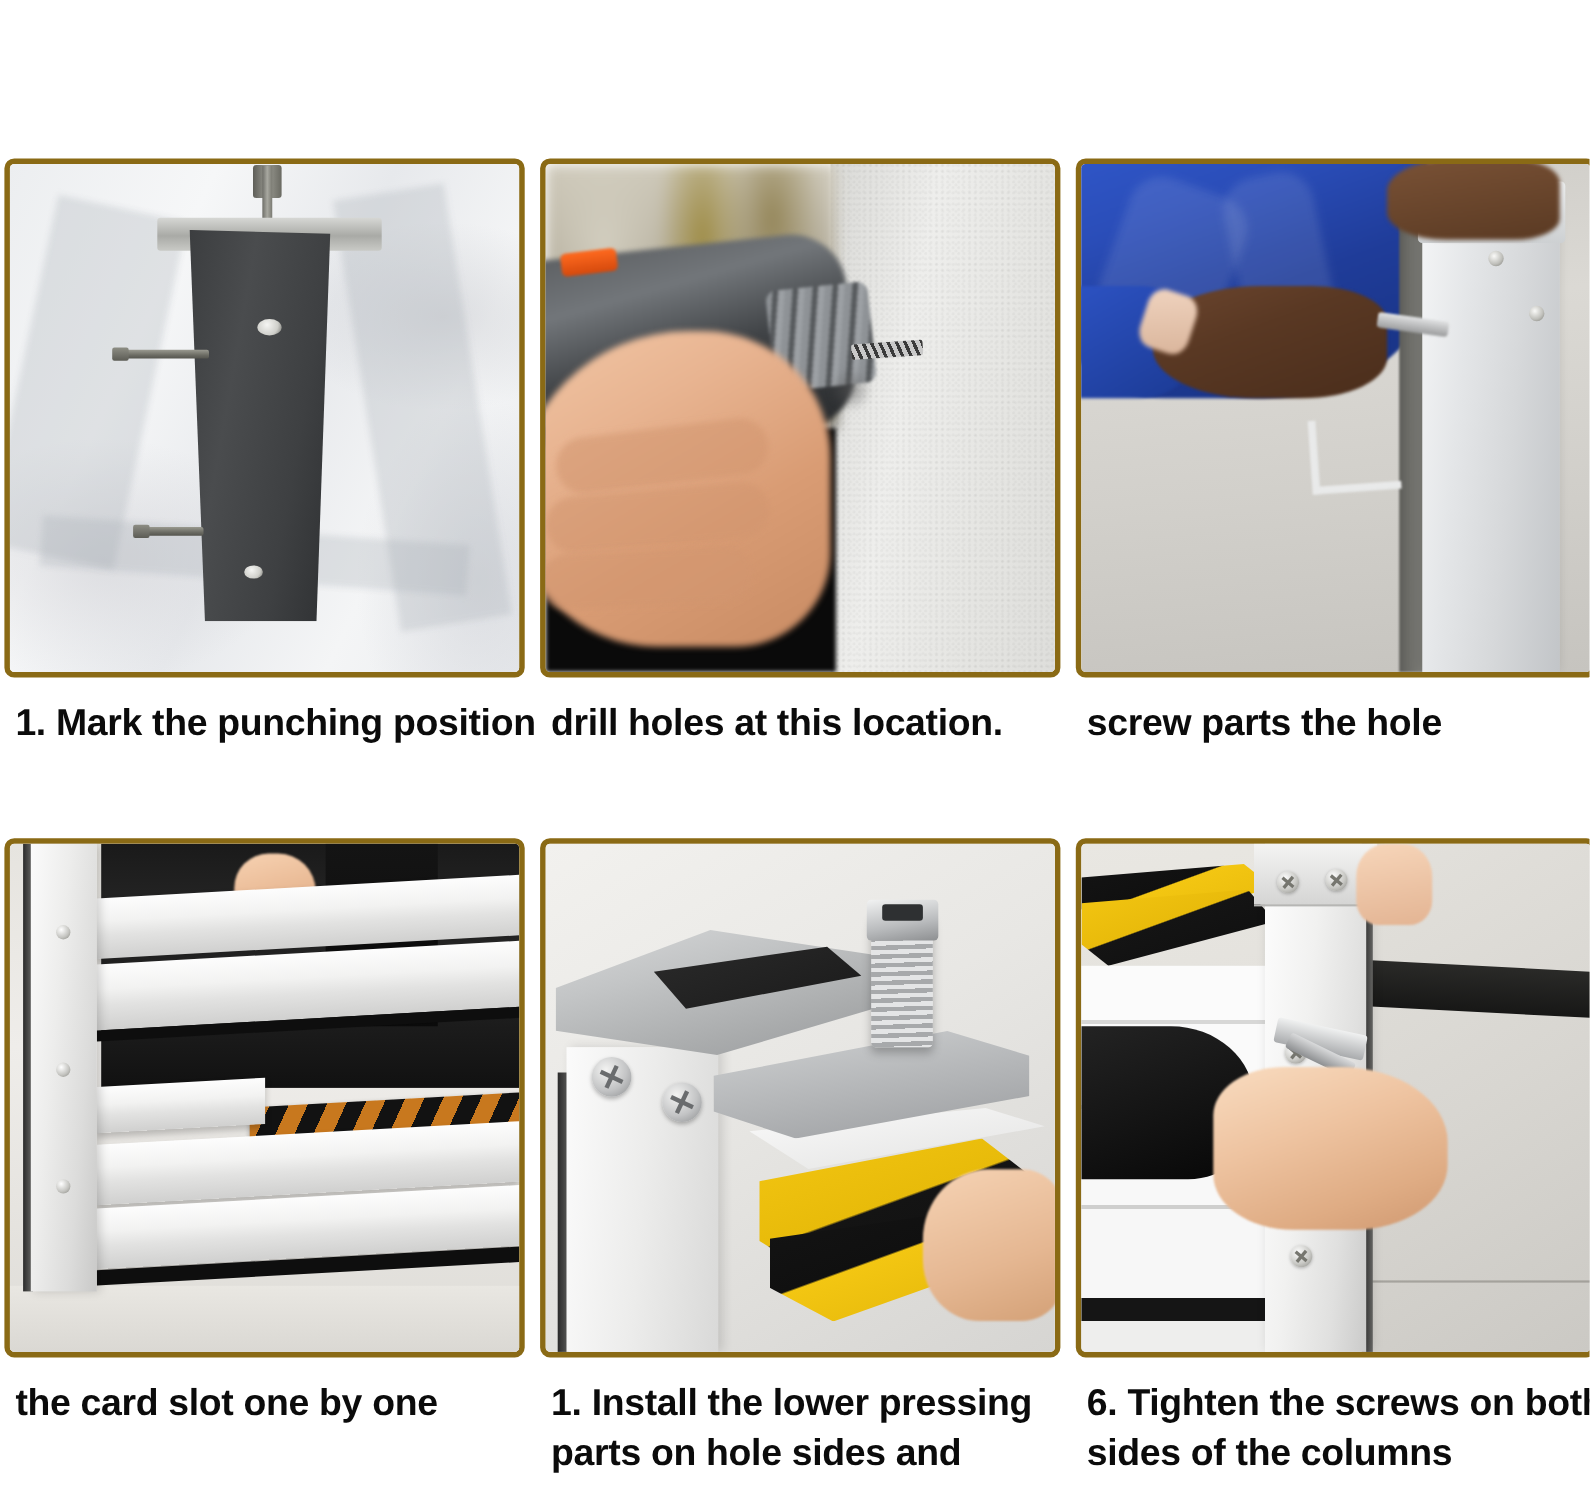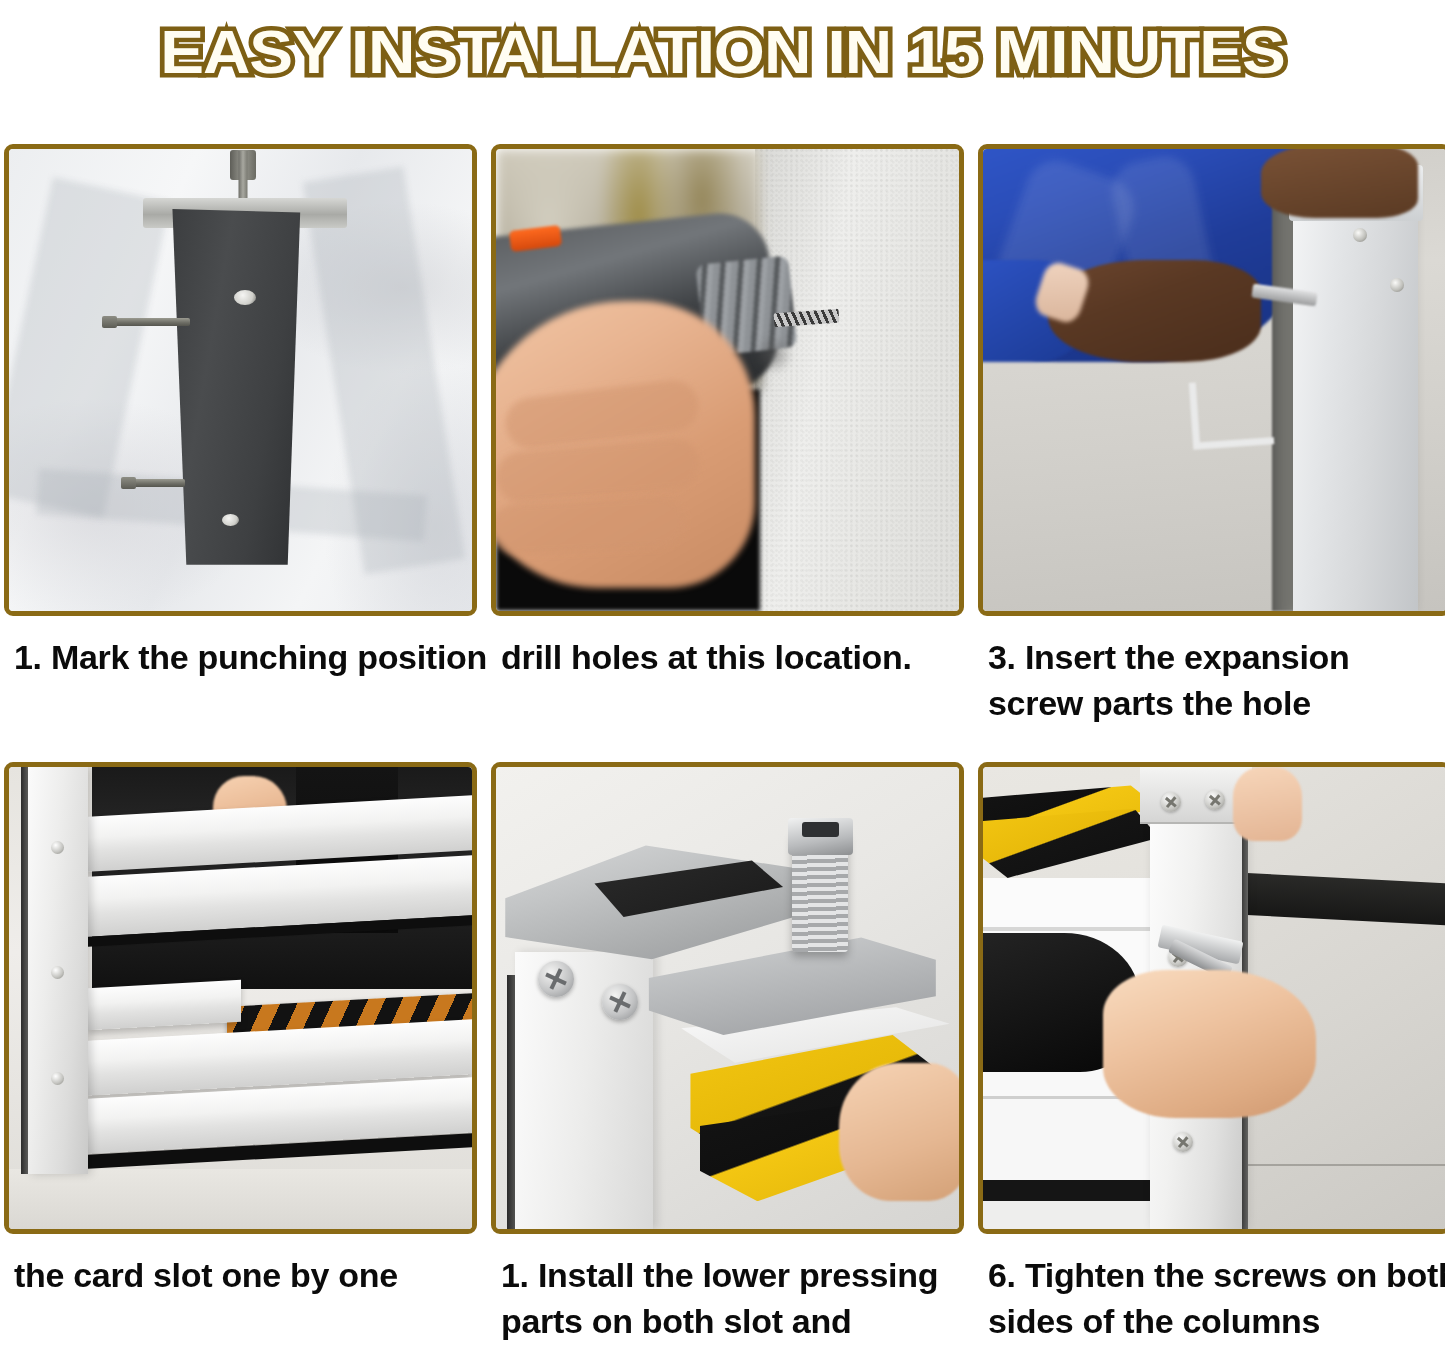--- a/index.html
+++ b/index.html
@@ -452,23 +452,20 @@
   }
   .p6-floorline{
     position:absolute;left:56%;top:86%;width:44%;height:2px;background:rgba(120,118,112,.5);
   }
 </style>
 </head>
 <body>
 
 <div class="page">
 
-  <div class="title-bar">
-    <div class="title-text">EASY INSTALLATION IN 15 MINUTES</div>
-  </div>
 
   <div class="grid">
 
     <div class="cell-photo">
       <div class="frame">
         <div class="photo">
           <div class="p1-bg"></div>
           <div class="p1-fold" style="left:2%;top:8%;width:26%;height:70%;transform:rotate(12deg);"></div>
           <div class="p1-fold" style="left:70%;top:5%;width:22%;height:86%;transform:rotate(-9deg);"></div>
           <div class="p1-fold" style="left:6%;top:72%;width:84%;height:10%;transform:rotate(4deg);"></div>
@@ -525,21 +522,20 @@
       </div>
     </div>
 
     <div class="caption">
       <span class="ln">1. Mark the punching position</span>
     </div>
     <div class="caption">
       <span class="ln">drill holes at this location.</span>
     </div>
     <div class="caption">
-      <span class="ln">3. Insert the expansion</span>
       <span class="ln">screw parts the hole</span>
     </div>
 
     <div class="cell-photo">
       <div class="frame">
         <div class="photo">
           <div class="p4-bg"></div>
           <div class="p4-dark"></div>
           <div class="p4-legs"></div>
           <div class="p4-hand"></div>
@@ -616,21 +612,21 @@
           <div class="p6-thumb"></div>
         </div>
       </div>
     </div>
 
     <div class="caption">
       <span class="ln">the card slot one by one</span>
     </div>
     <div class="caption">
       <span class="ln">1. Install the lower pressing</span>
-      <span class="ln">parts on both slot and</span>
+      <span class="ln">parts on hole sides and</span>
       <span class="ln">tighten them</span>
     </div>
     <div class="caption">
       <span class="ln">6. Tighten the screws on both</span>
       <span class="ln">sides of the columns</span>
     </div>
 
   </div>
 </div>
 

